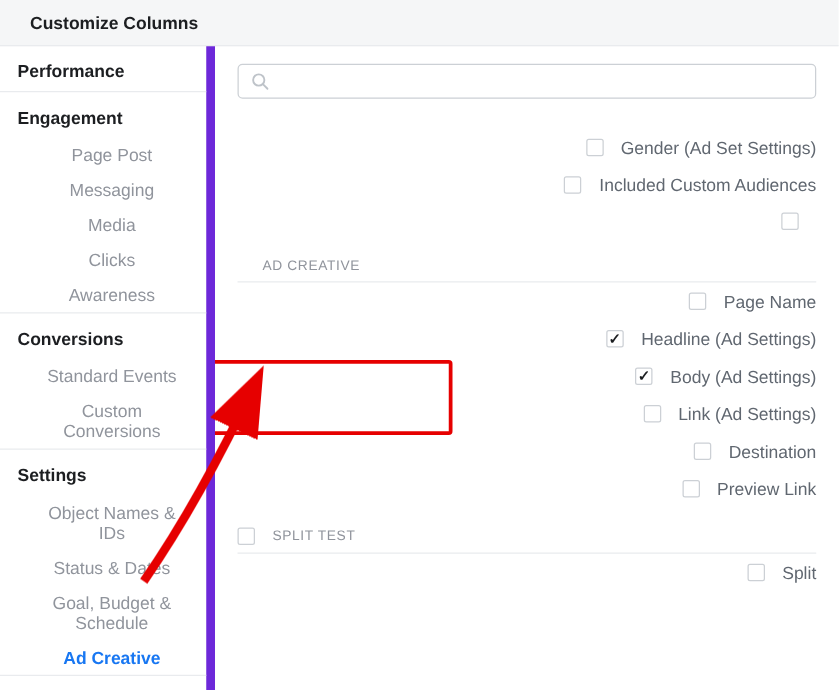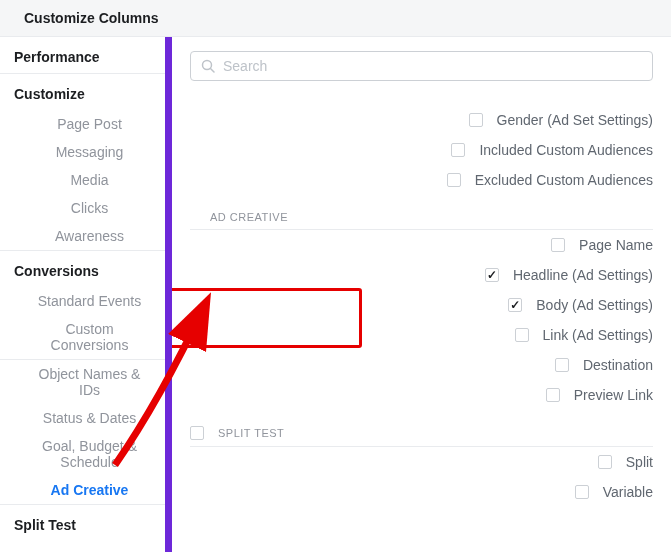--- a/index.html
+++ b/index.html
@@ -149,68 +149,67 @@
 
 <div class="body">
 
   <div class="sidebar">
 
     <div class="side-group">
       <div class="side-head">Performance</div>
     </div>
 
     <div class="side-group">
-      <div class="side-head">Customize</div>
+      <div class="side-head">Engagement</div>
       <div class="side-item">Page Post</div>
       <div class="side-item">Messaging</div>
       <div class="side-item">Media</div>
       <div class="side-item">Clicks</div>
       <div class="side-item">Awareness</div>
     </div>
 
     <div class="side-group">
       <div class="side-head">Conversions</div>
       <div class="side-item">Standard Events</div>
       <div class="side-item">Custom Conversions</div>
     </div>
 
     <div class="side-group">
+      <div class="side-head">Settings</div>
       <div class="side-item">Object Names &amp; IDs</div>
       <div class="side-item">Status &amp; Dates</div>
       <div class="side-item">Goal, Budget &amp; Schedule</div>
       <div class="side-item active">Ad Creative</div>
     </div>
 
     <div class="side-group">
       <div class="side-head">Split Test</div>
     </div>
 
   </div>
 
   <div class="main">
 
     <div class="search-wrap">
       <svg width="14" height="14" viewBox="0 0 14 14">
           <circle cx="6" cy="6" r="4.5" fill="none" stroke="#bec3c9" stroke-width="1.5"></circle>
           <line x1="9.5" y1="9.5" x2="13" y2="13" stroke="#bec3c9" stroke-width="1.5" stroke-linecap="round"></line>
         </svg>
-      <input class="search-input" type="text" placeholder="Search" style="">
     </div>
 
     <div class="option-row">
       <span class="checkbox"></span>
       <span class="option-label">Gender (Ad Set Settings)</span>
     </div>
     <div class="option-row">
       <span class="checkbox"></span>
       <span class="option-label">Included Custom Audiences</span>
     </div>
     <div class="option-row">
       <span class="checkbox"></span>
-      <span class="option-label">Excluded Custom Audiences</span>
     </div>
 
     <div class="section-heading">
       <span>AD CREATIVE</span>
     </div>
 
     <div class="option-row">
       <span class="checkbox"></span>
       <span class="option-label">Page Name</span>
     </div>
@@ -236,24 +235,20 @@
     </div>
 
     <div class="section-heading with-box">
       <span class="hbox"></span>
       <span>SPLIT TEST</span>
     </div>
 
     <div class="option-row">
       <span class="checkbox"></span>
       <span class="option-label">Split</span>
-    </div>
-    <div class="option-row">
-      <span class="checkbox"></span>
-      <span class="option-label">Variable</span>
     </div>
 
 
     <div class="highlight-box" style="left:-6px; top:251px; width:196px; height:60px;"></div>
 
   </div>
 
 </div>
 
 <svg class="arrow-svg" style="left:100px; top:290px;" width="130" height="180" viewBox="0 0 130 180">

